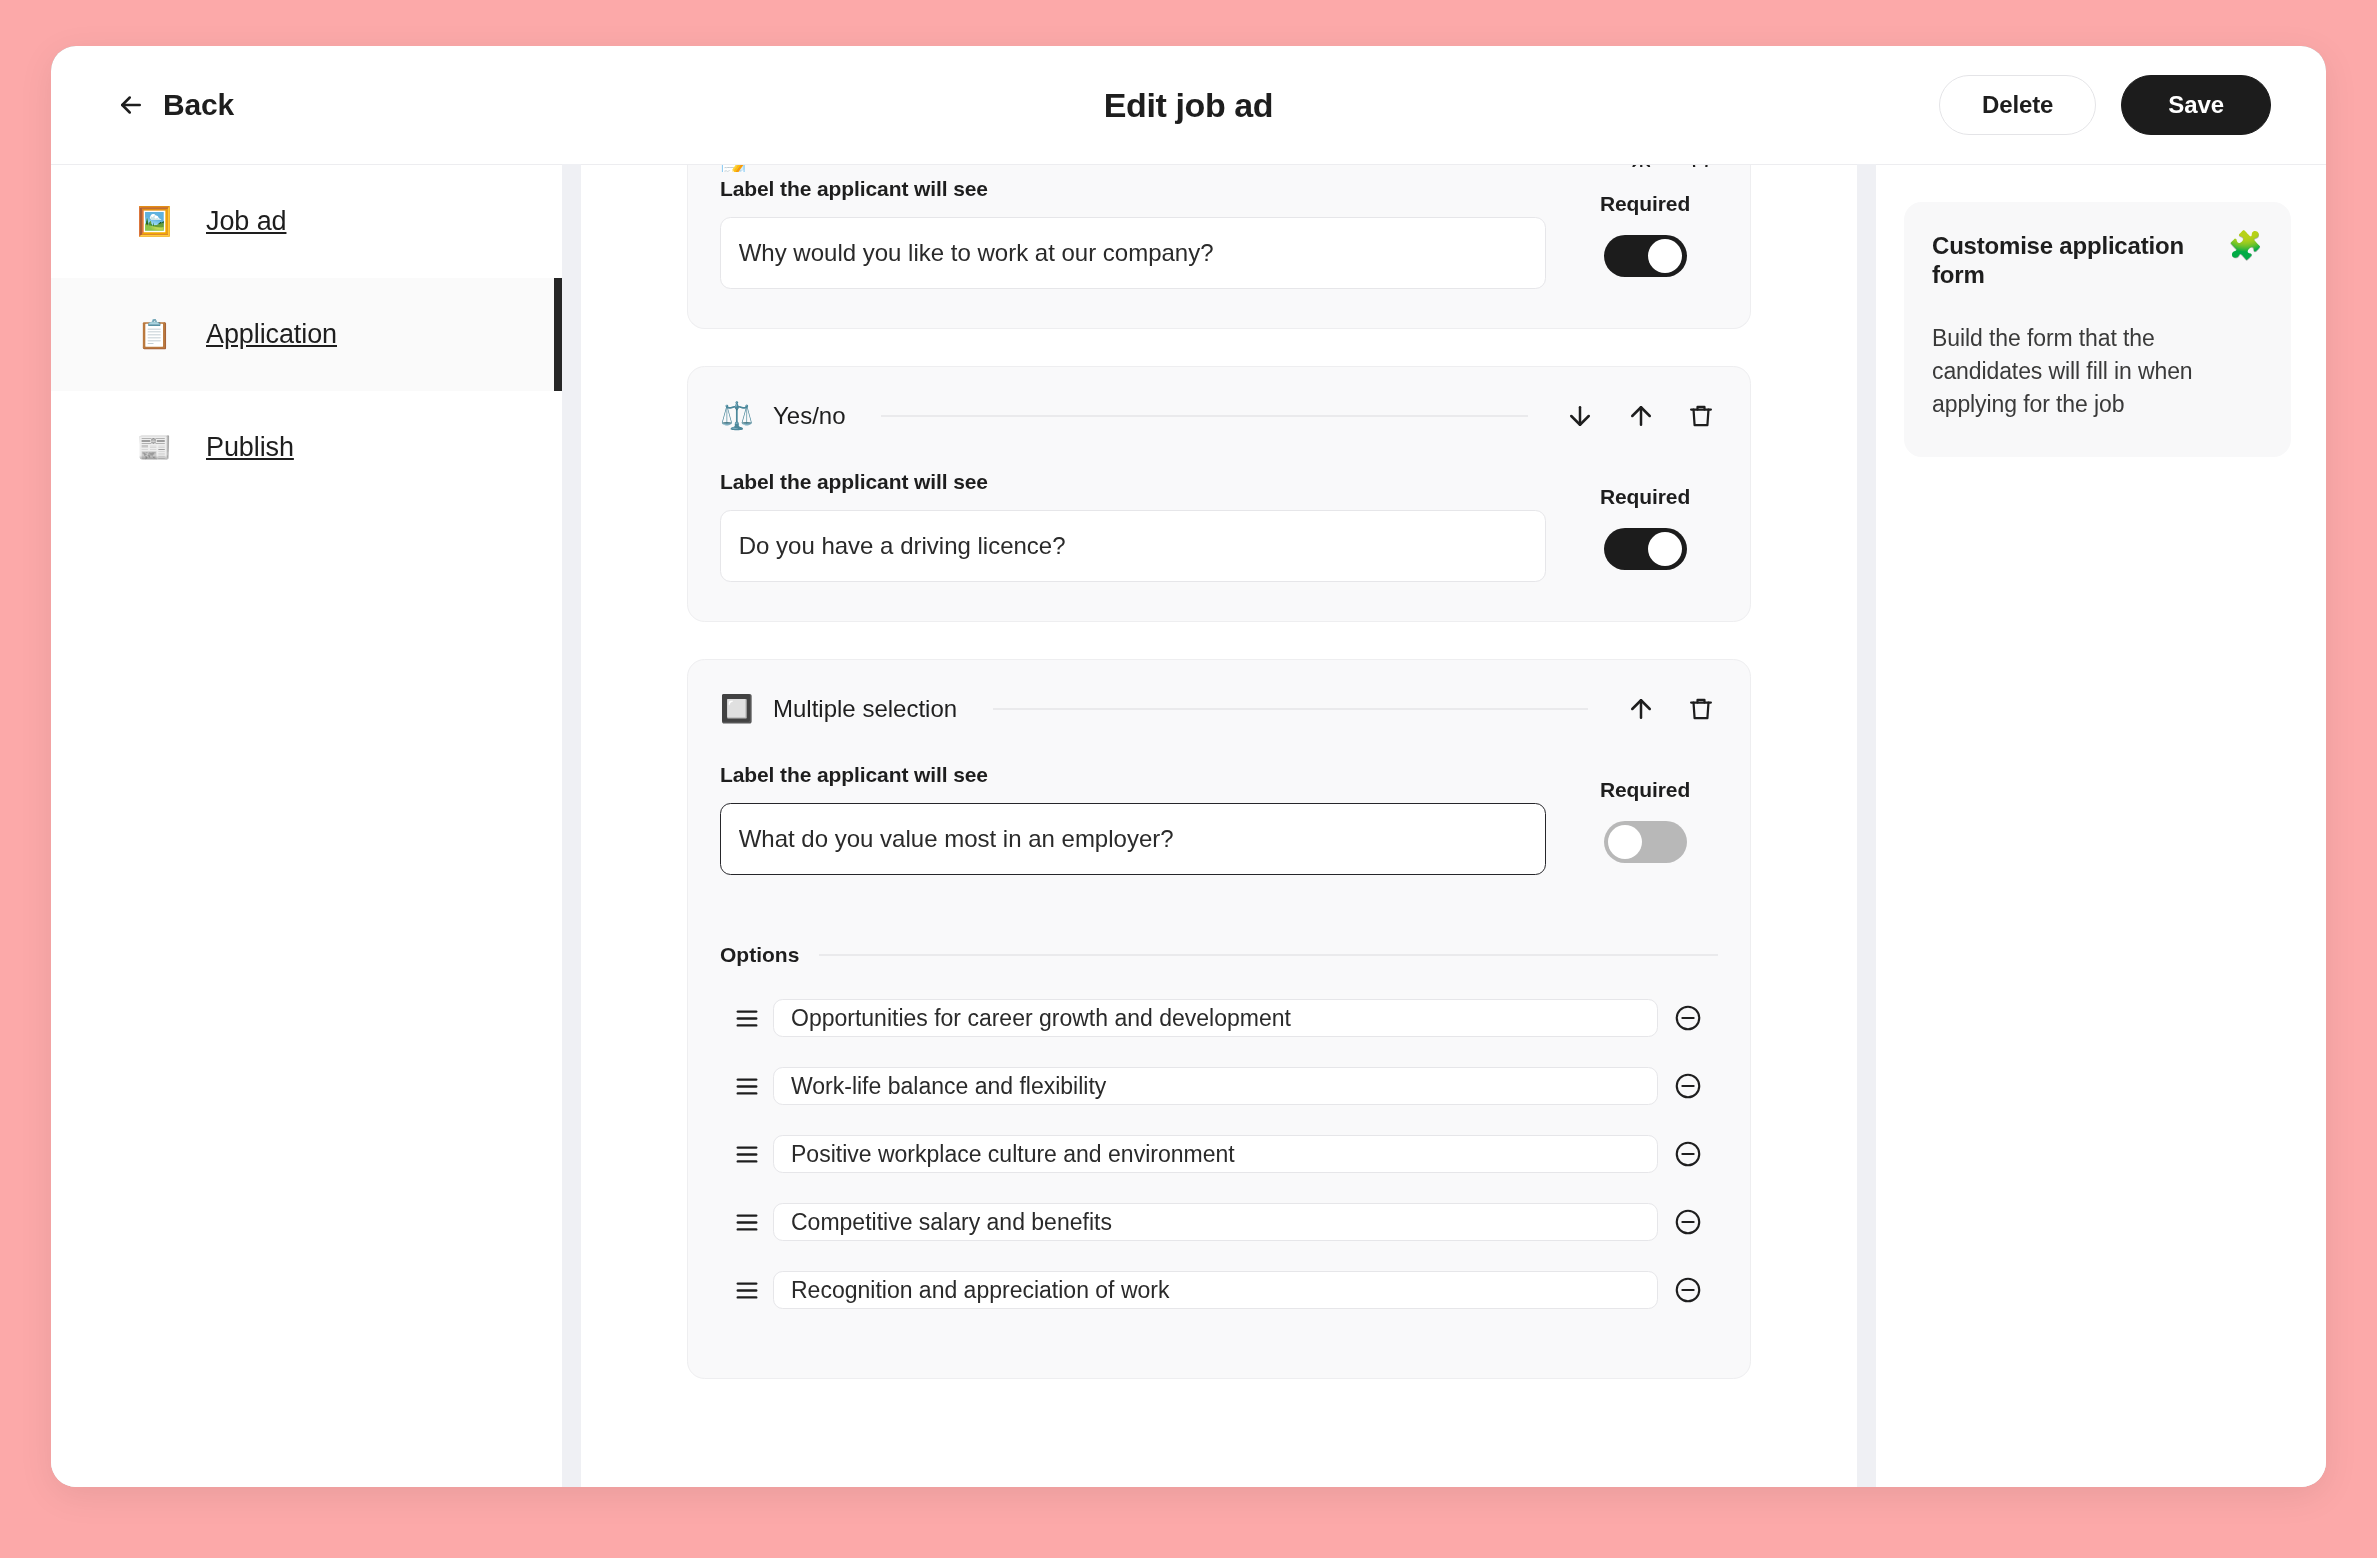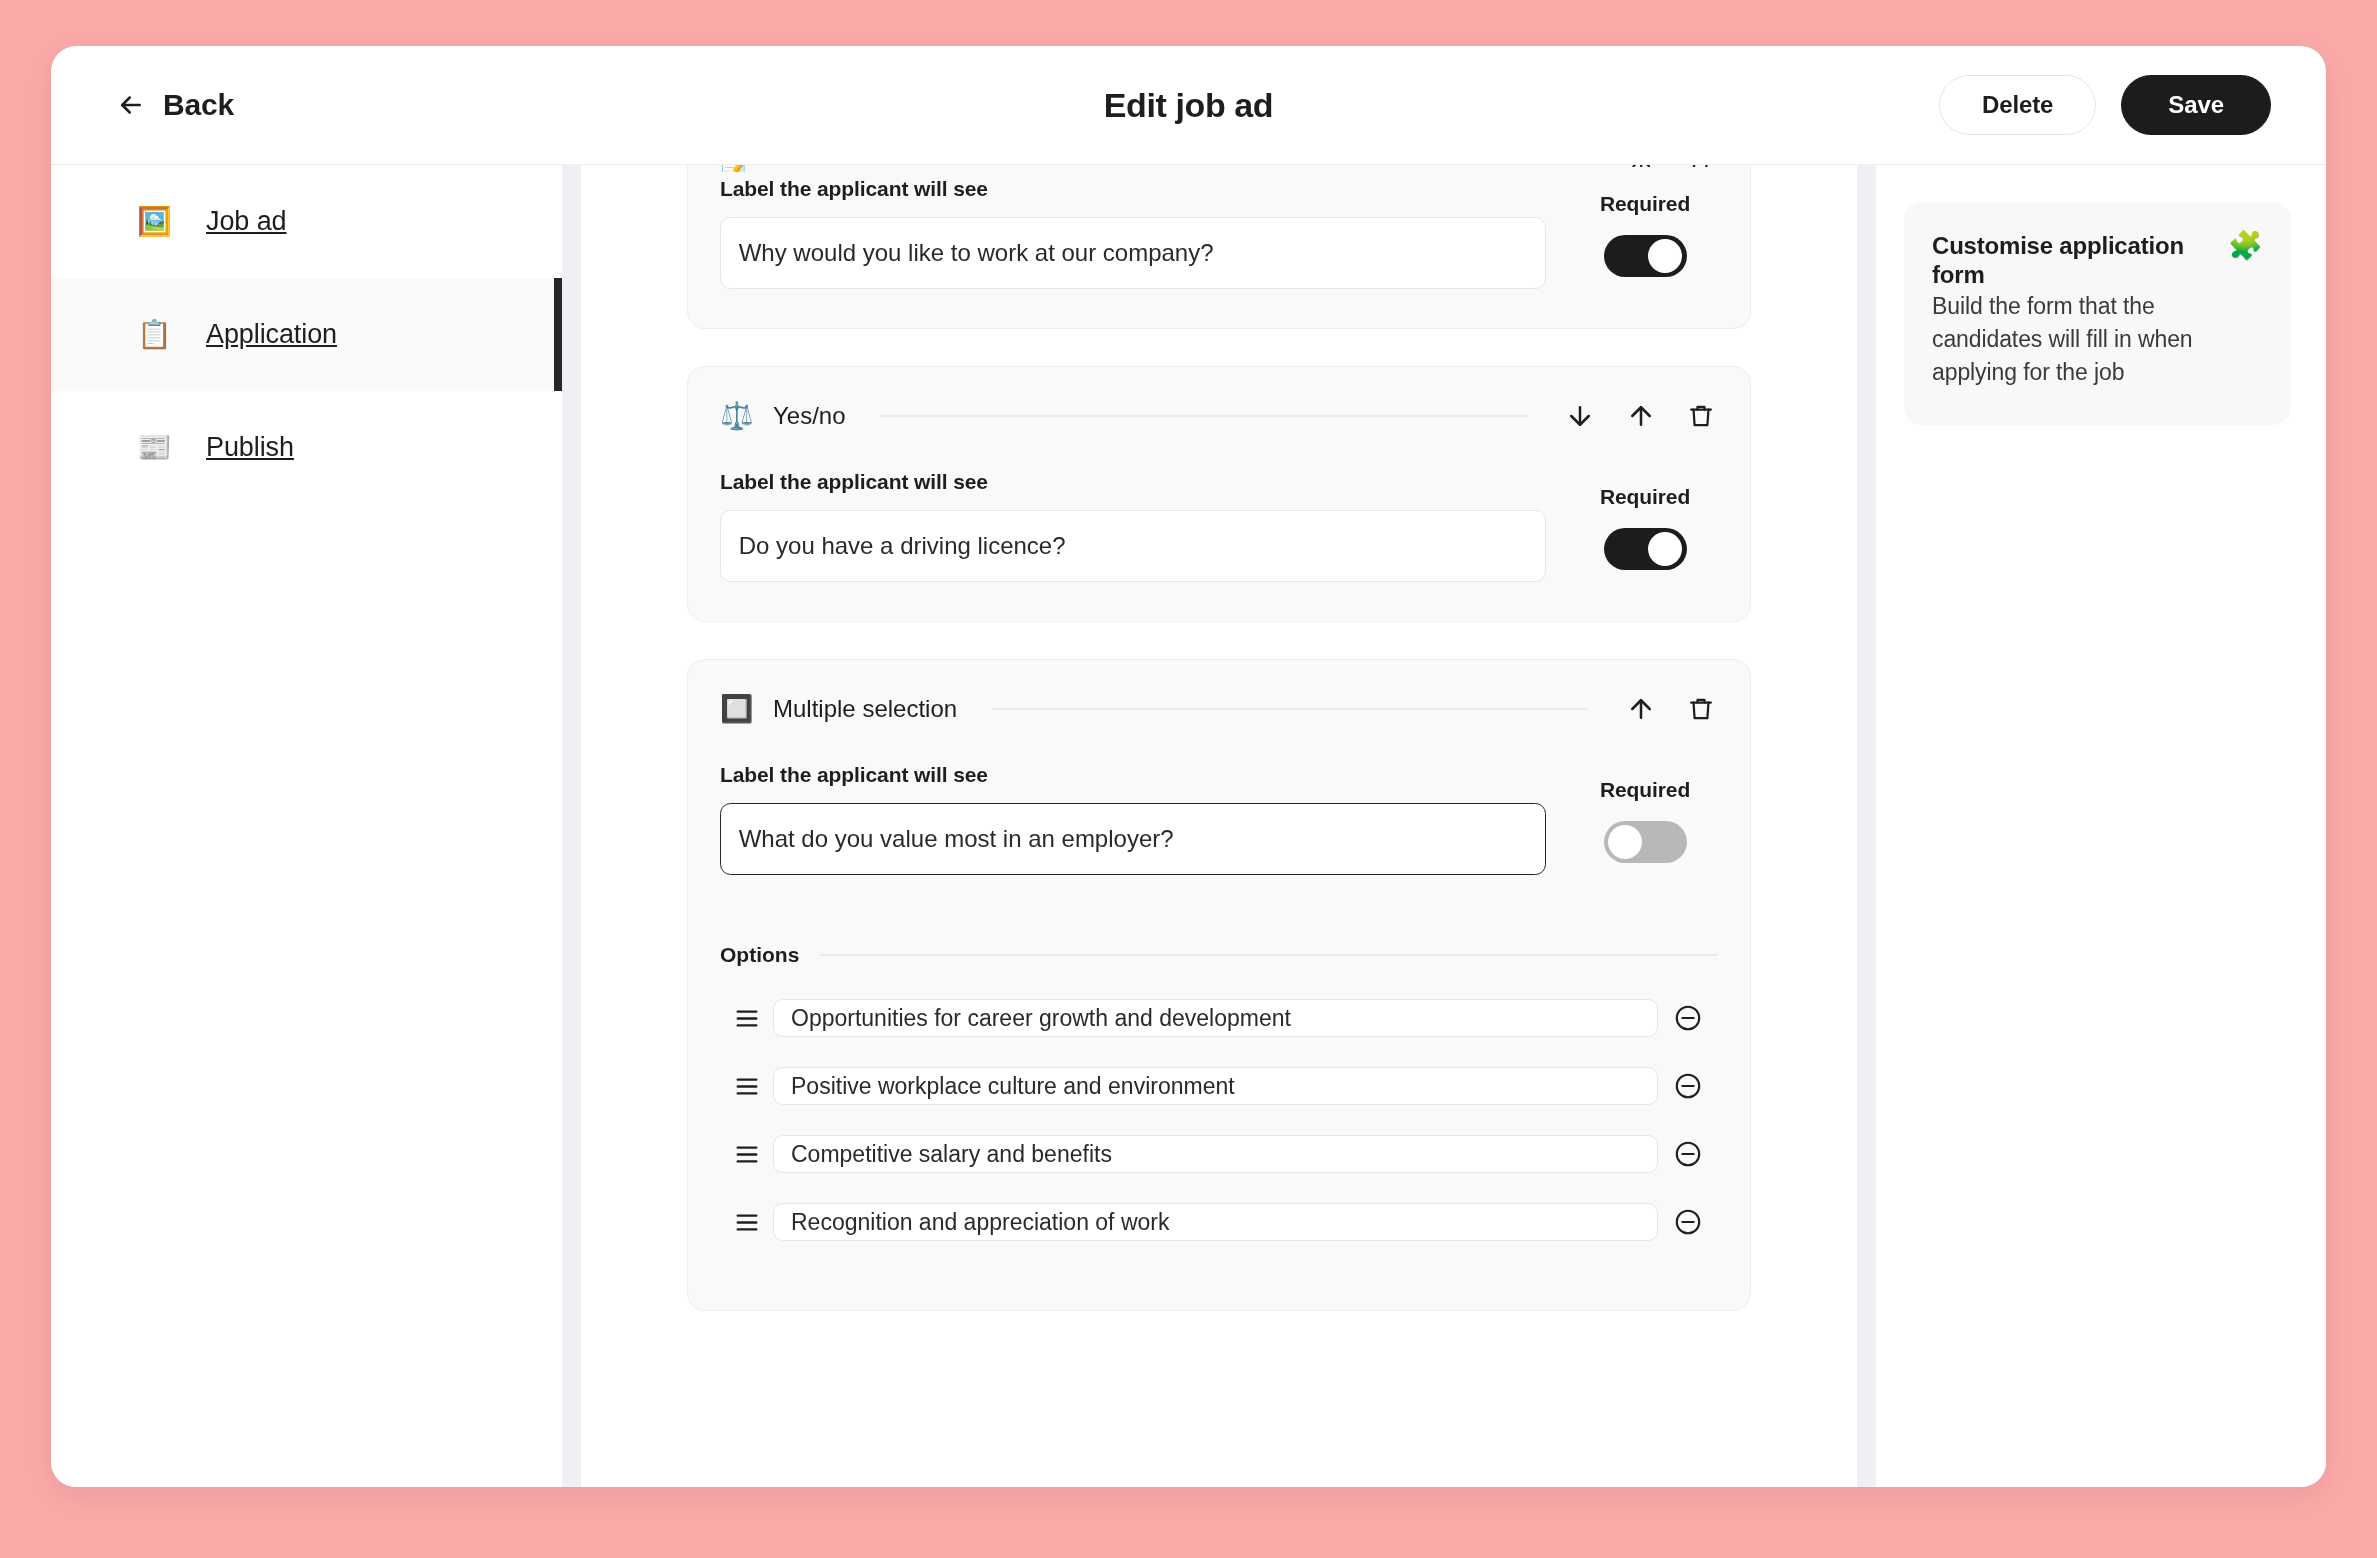--- a/index.html
+++ b/index.html
@@ -284,20 +284,21 @@
   .info-card {
     background: #f8f8f9;
     border-radius: 17.7px;
     padding: 30px 28px 35px 28px;
   }
   .info-head {
     display: flex;
     align-items: flex-start;
     justify-content: space-between;
     gap: 24px;
+    margin-bottom: 32px;
   }
   .info-title {
     font-size: 24px;
     font-weight: 700;
     color: #1e1e1e;
     letter-spacing: -0.2px;
     line-height: 1.2;
   }
   .info-emoji { font-size: 28px; line-height: 1; }
   .info-body {
@@ -472,20 +473,36 @@
             </button>
             <input class="opt-input" type="text" value="Opportunities for career growth and development" style="">
             <button class="remove-btn">
               <svg width="30" height="30" viewBox="0 0 24 24" fill="none" stroke="#1e1e1e" stroke-width="1.7">
                   <circle cx="12" cy="12" r="9"></circle>
                   <path d="M7.5 12h9" stroke-linecap="round"></path>
                 </svg>
             </button>
           </div>
 
+          <div class="opt-row">
+            <button class="drag-handle">
+              <svg width="28" height="23" viewBox="0 0 24 20" fill="none" stroke="#1e1e1e" stroke-width="2.1" stroke-linecap="round">
+                  <path d="M4 4h16"></path>
+                  <path d="M4 10h16"></path>
+                  <path d="M4 16h16"></path>
+                </svg>
+            </button>
+            <input class="opt-input" type="text" value="Work-life balance and flexibility" style="">
+            <button class="remove-btn">
+              <svg width="30" height="30" viewBox="0 0 24 24" fill="none" stroke="#1e1e1e" stroke-width="1.7">
+                  <circle cx="12" cy="12" r="9"></circle>
+                  <path d="M7.5 12h9" stroke-linecap="round"></path>
+                </svg>
+            </button>
+          </div>
 
           <div class="opt-row">
             <button class="drag-handle">
               <svg width="28" height="23" viewBox="0 0 24 20" fill="none" stroke="#1e1e1e" stroke-width="2.1" stroke-linecap="round">
                   <path d="M4 4h16"></path>
                   <path d="M4 10h16"></path>
                   <path d="M4 16h16"></path>
                 </svg>
             </button>
             <input class="opt-input" type="text" value="Positive workplace culture and environment" style="">

